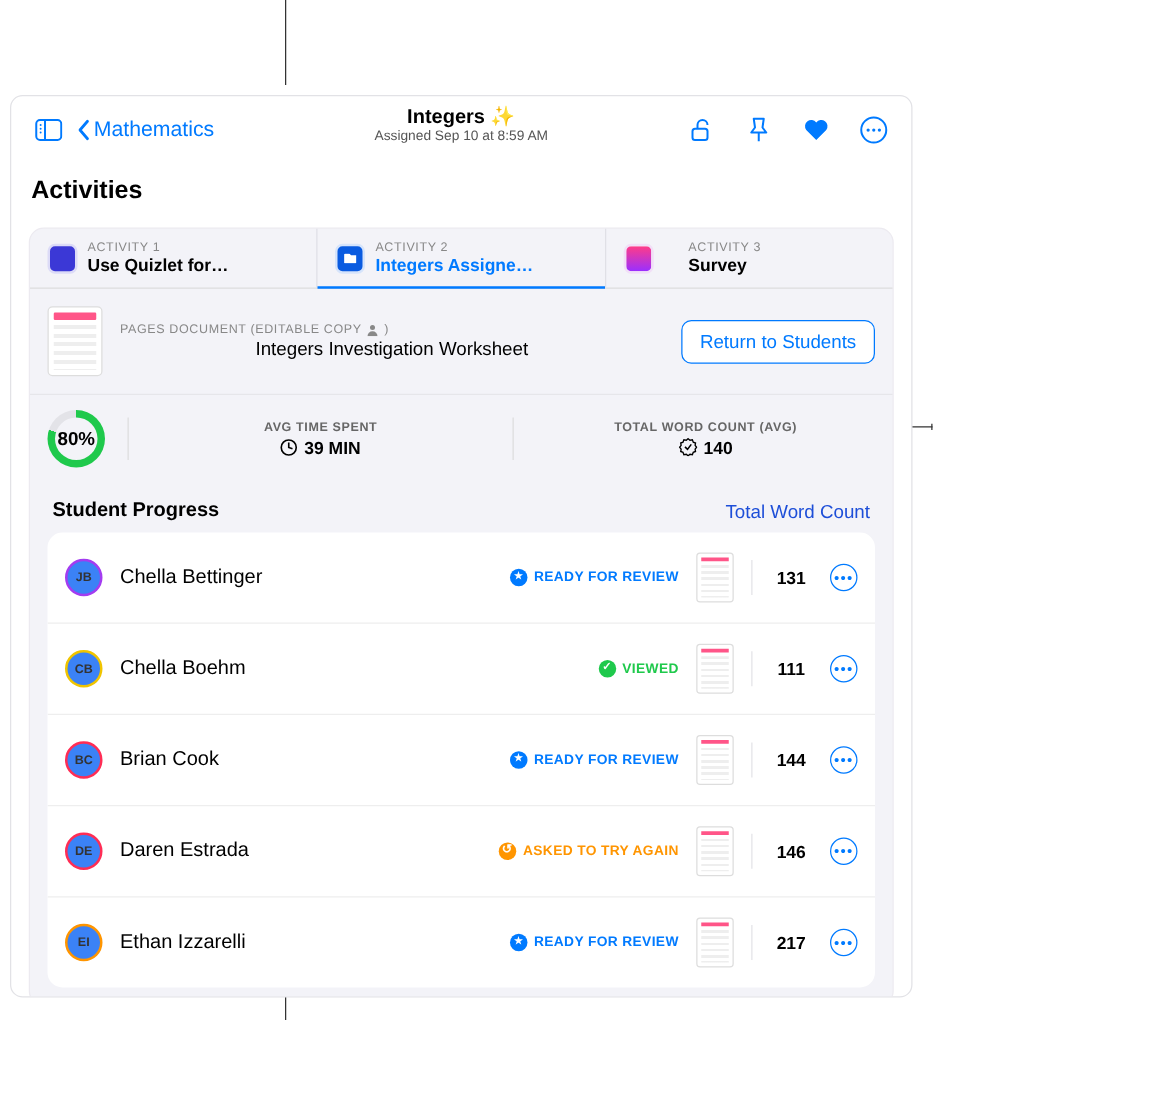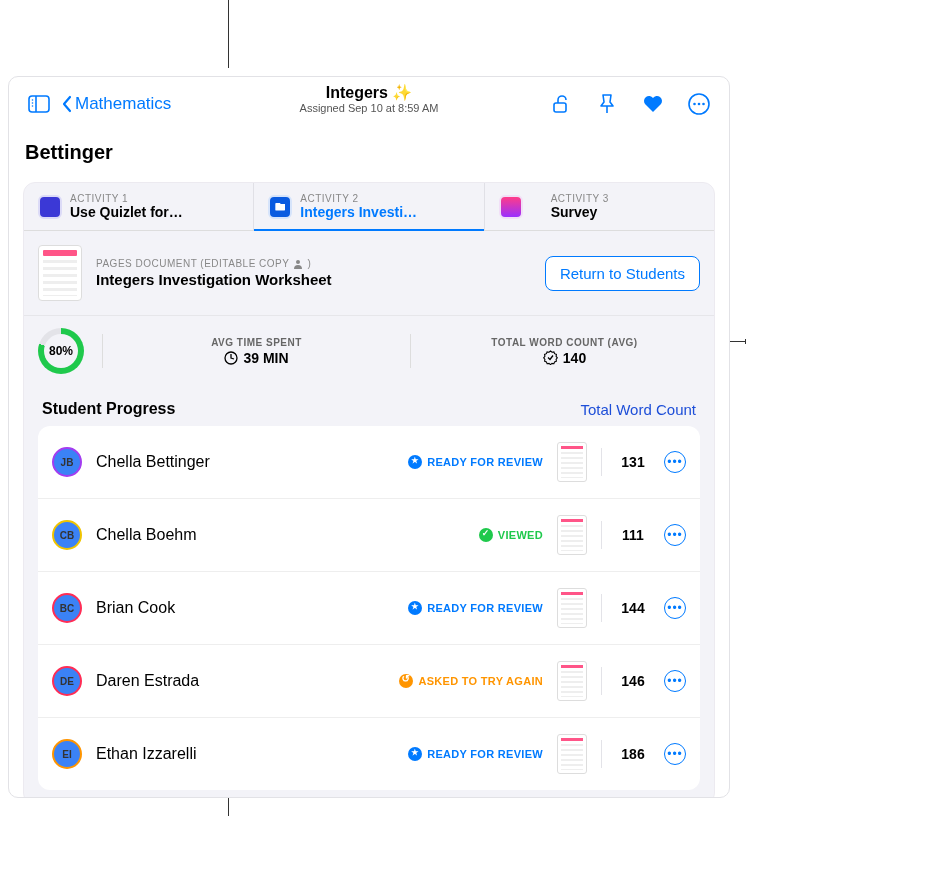--- a/index.html
+++ b/index.html
@@ -32,26 +32,26 @@
   .tab-ic.q { background: #3b38d6; border: 2px solid #dcdbf7; }
   .tab-ic.f { background: #0a5be0; border: 2px solid #d6e4fb; display:flex; align-items:center; justify-content:center; }
   .tab-ic.f::before { content:''; width:10px; height:8px; background:#fff; border-radius:1px; clip-path: polygon(0 0,40% 0,55% 20%,100% 20%,100% 100%,0 100%); }
   .tab-ic.s { background: linear-gradient(#ff3c88,#9a2fff); border: 2px solid #f1dff7; }
   .doc-row { display: flex; align-items: center; padding: 14px; gap: 14px; border-bottom: 1px solid #e6e6ea; }
   .doc-thumb { width: 44px; height: 56px; background: #fff; border: 1px solid #ddd; border-radius: 4px; position: relative; overflow: hidden; }
   .doc-thumb::before { content:''; position:absolute; top:4px; left:4px; right:4px; height:6px; background:#f58; border-radius:1px; }
   .doc-thumb::after { content:''; position:absolute; top:14px; left:4px; right:4px; bottom:4px; background: repeating-linear-gradient(#eee 0 3px,#fff 3px 7px); }
   .doc-meta { flex: 1; }
   .doc-lab { font-size: 10px; letter-spacing: .5px; color: #888; display: flex; align-items: flex-end; gap: 4px; }
-  .doc-title { font-weight: 700; font-size: 15px; margin-top: 2px; }
+  .doc-title { font-weight: 400; font-size: 15px; margin-top: 2px; text-align: center; }
   .btn-outline { border: 1.5px solid #007aff; color: #007aff; background: #fff; border-radius: 8px; padding: 8px 14px; font-size: 15px; font-weight: 500; }
   .stats { display: flex; align-items: center; padding: 12px 14px; gap: 18px; }
   .donut { width: 46px; height: 46px; border-radius: 50%; background: conic-gradient(#1fc94c 0 288deg, #e3e3e8 288deg 360deg); display: flex; align-items: center; justify-content: center; position: relative; }
   .donut::before { content:''; position:absolute; width:34px; height:34px; border-radius:50%; background:#f3f3f8; }
-  .donut span { position: relative; font-size: 12px; font-weight: 700; }
+  .donut span { position: relative; font-size: 15px; font-weight: 700; }
   .vline { width: 1px; height: 34px; background: #ddd; }
   .stat { flex: 1; text-align: center; }
   .stat .sl { font-size: 10px; letter-spacing: .5px; color: #666; font-weight: 600; }
   .stat .sv { font-weight: 700; font-size: 14px; display: flex; align-items: center; justify-content: center; gap: 5px; margin-top: 2px; }
   .sp-head { display: flex; justify-content: space-between; align-items: center; padding: 14px 18px 8px; }
   .sp-head .h { font-weight: 700; font-size: 16px; }
   .sp-head .link { color: #1d4ed8; font-size: 15px; }
   .list { margin: 0 14px 14px; background: #fff; border-radius: 12px; overflow: hidden; }
   .row { display: flex; align-items: center; padding: 16px 14px; gap: 14px; border-bottom: 1px solid #eee; }
   .row:last-child { border-bottom: none; }
@@ -128,36 +128,36 @@
         <svg width="24" height="24" viewBox="0 0 24 24">
             <circle cx="12" cy="12" r="10" fill="none" stroke="#007aff" stroke-width="1.6"></circle>
             <circle cx="7.5" cy="12" r="1.3" fill="#007aff"></circle>
             <circle cx="12" cy="12" r="1.3" fill="#007aff"></circle>
             <circle cx="16.5" cy="12" r="1.3" fill="#007aff"></circle>
           </svg>
       </div>
     </div>
   </div>
 
-  <div class="section-title">Bettinger</div>
+  <div class="section-title">Activities</div>
 
   <div class="tabs-panel">
     <div class="tabs">
       <div class="tab">
         <div class="tab-ic q"></div>
         <div>
           <div class="lab">ACTIVITY 1</div>
           <div class="name">Use Quizlet for…</div>
         </div>
       </div>
       <div class="tab selected">
         <div class="tab-ic f"></div>
         <div>
           <div class="lab">ACTIVITY 2</div>
-          <div class="name">Integers Investi…</div>
+          <div class="name">Integers Assigned…</div>
         </div>
       </div>
       <div class="tab">
         <div class="tab-ic s"></div>
         <div>
           <div class="lab">ACTIVITY 3</div>
           <div class="name">Survey</div>
         </div>
       </div>
     </div>
@@ -247,19 +247,19 @@
           <div class="divv"></div>
           <div class="count">146</div>
           <div class="more">•••</div>
         </div>
         <div class="row">
           <div class="av" style="border-color:#ff9500;color:#333">EI</div>
           <div class="sname">Ethan Izzarelli</div>
           <div class="status ready"><span class="sic ready star"></span>READY FOR REVIEW</div>
           <div class="rthumb"></div>
           <div class="divv"></div>
-          <div class="count">186</div>
+          <div class="count">217</div>
           <div class="more">•••</div>
         </div>
       </div>
 
   </div>
 </div>
 
 </body></html>

